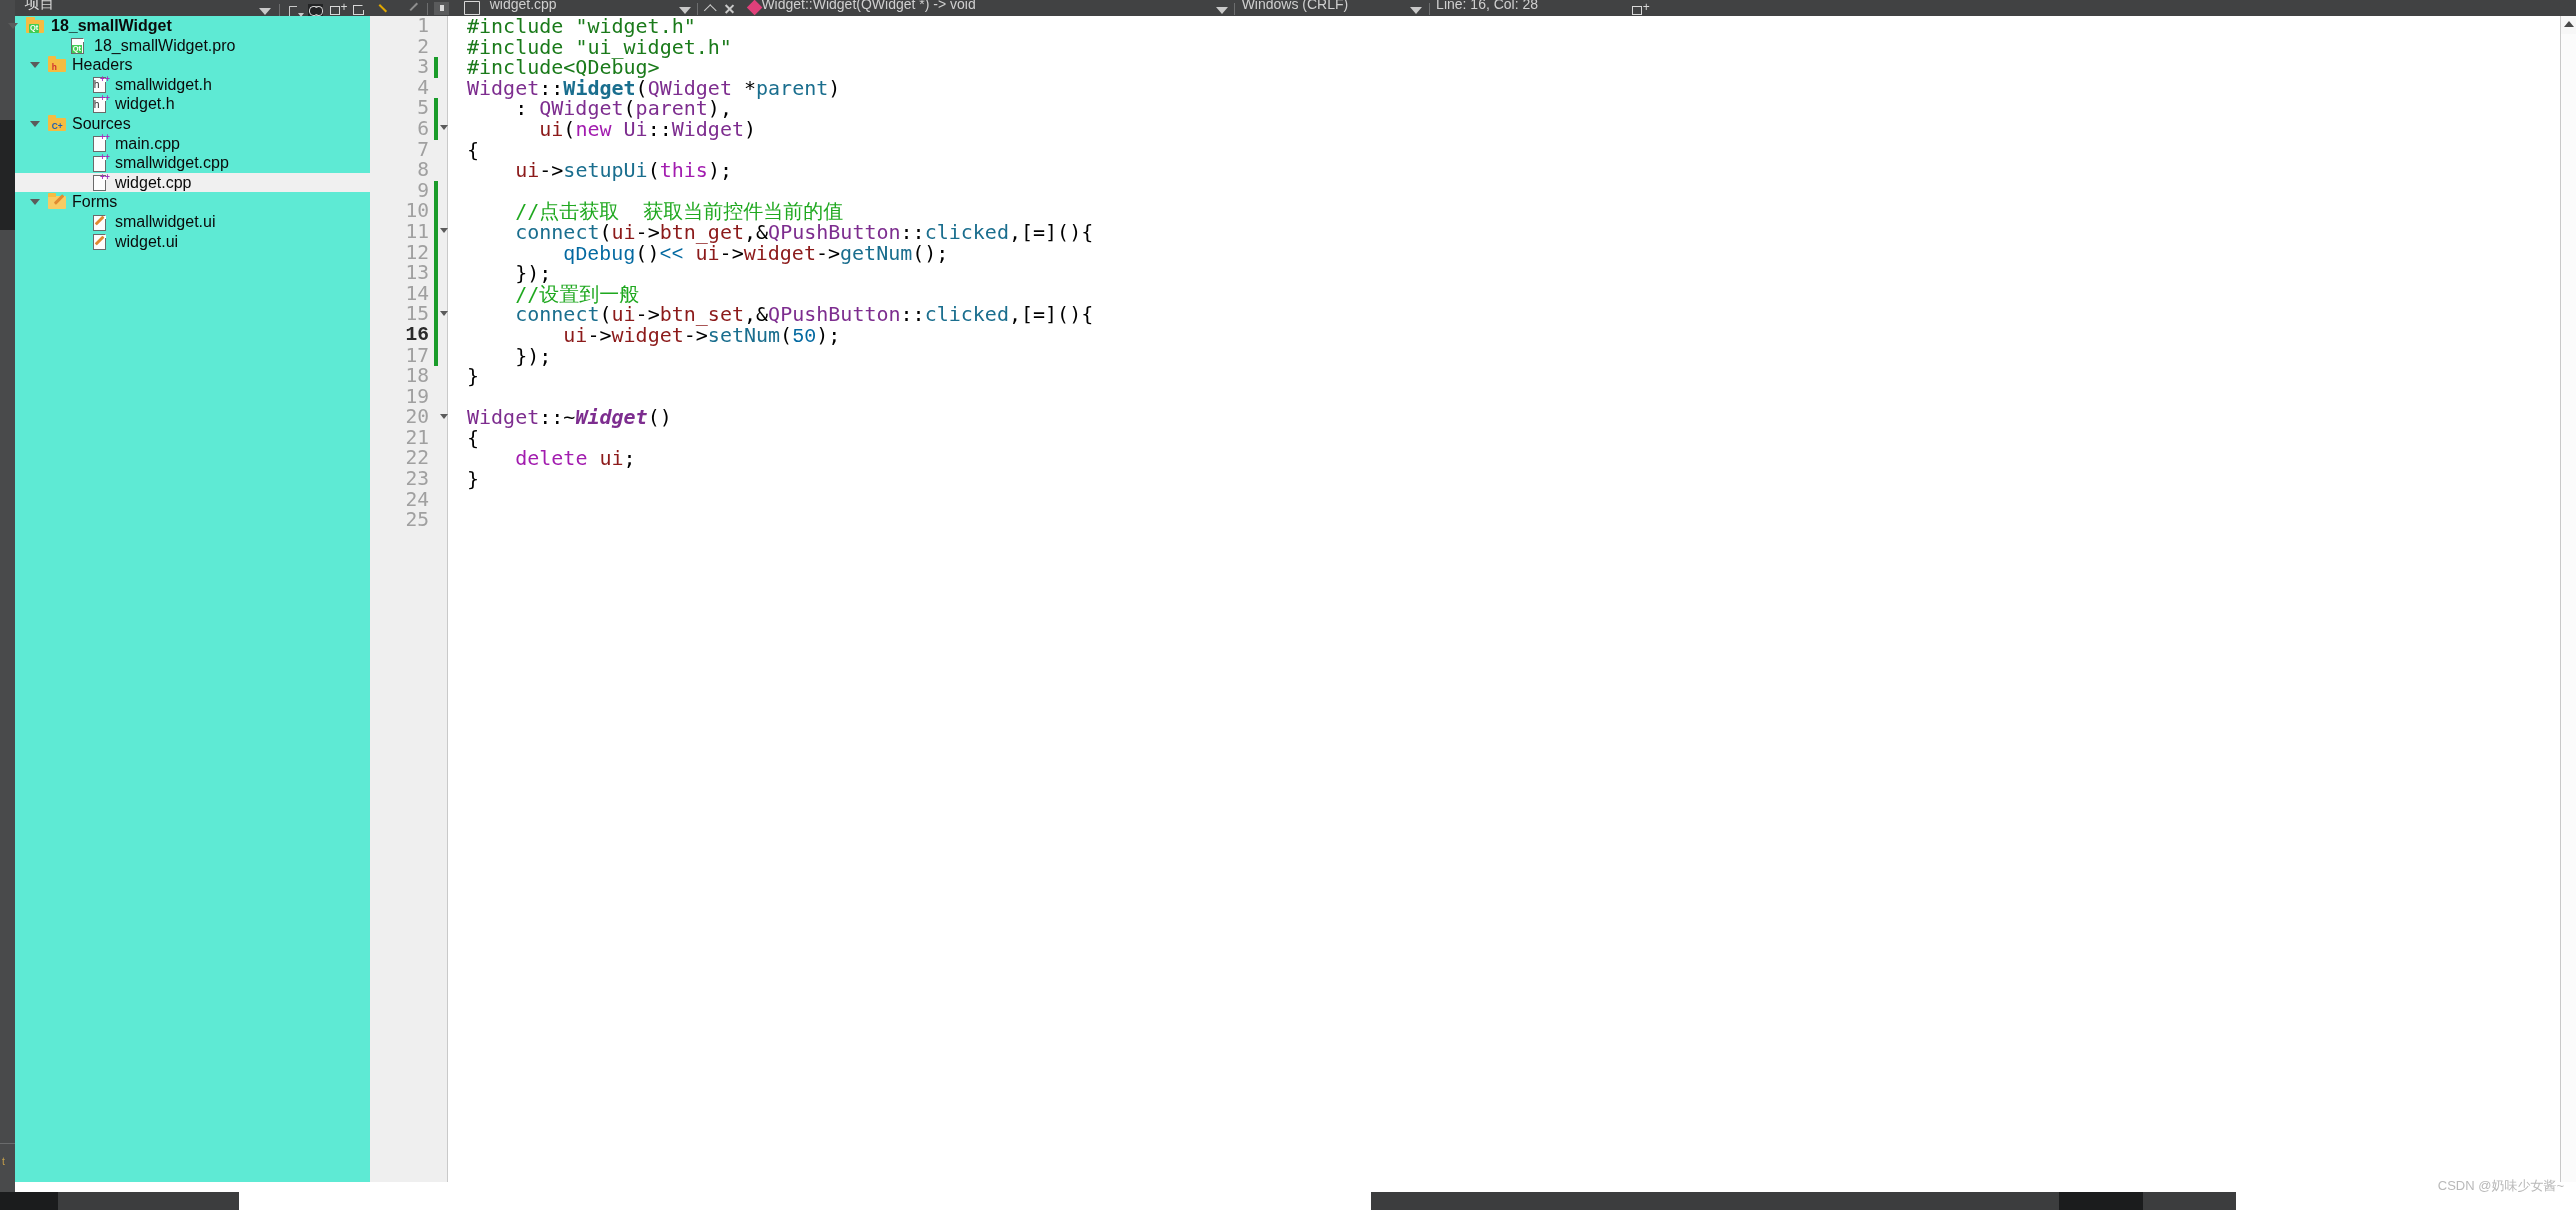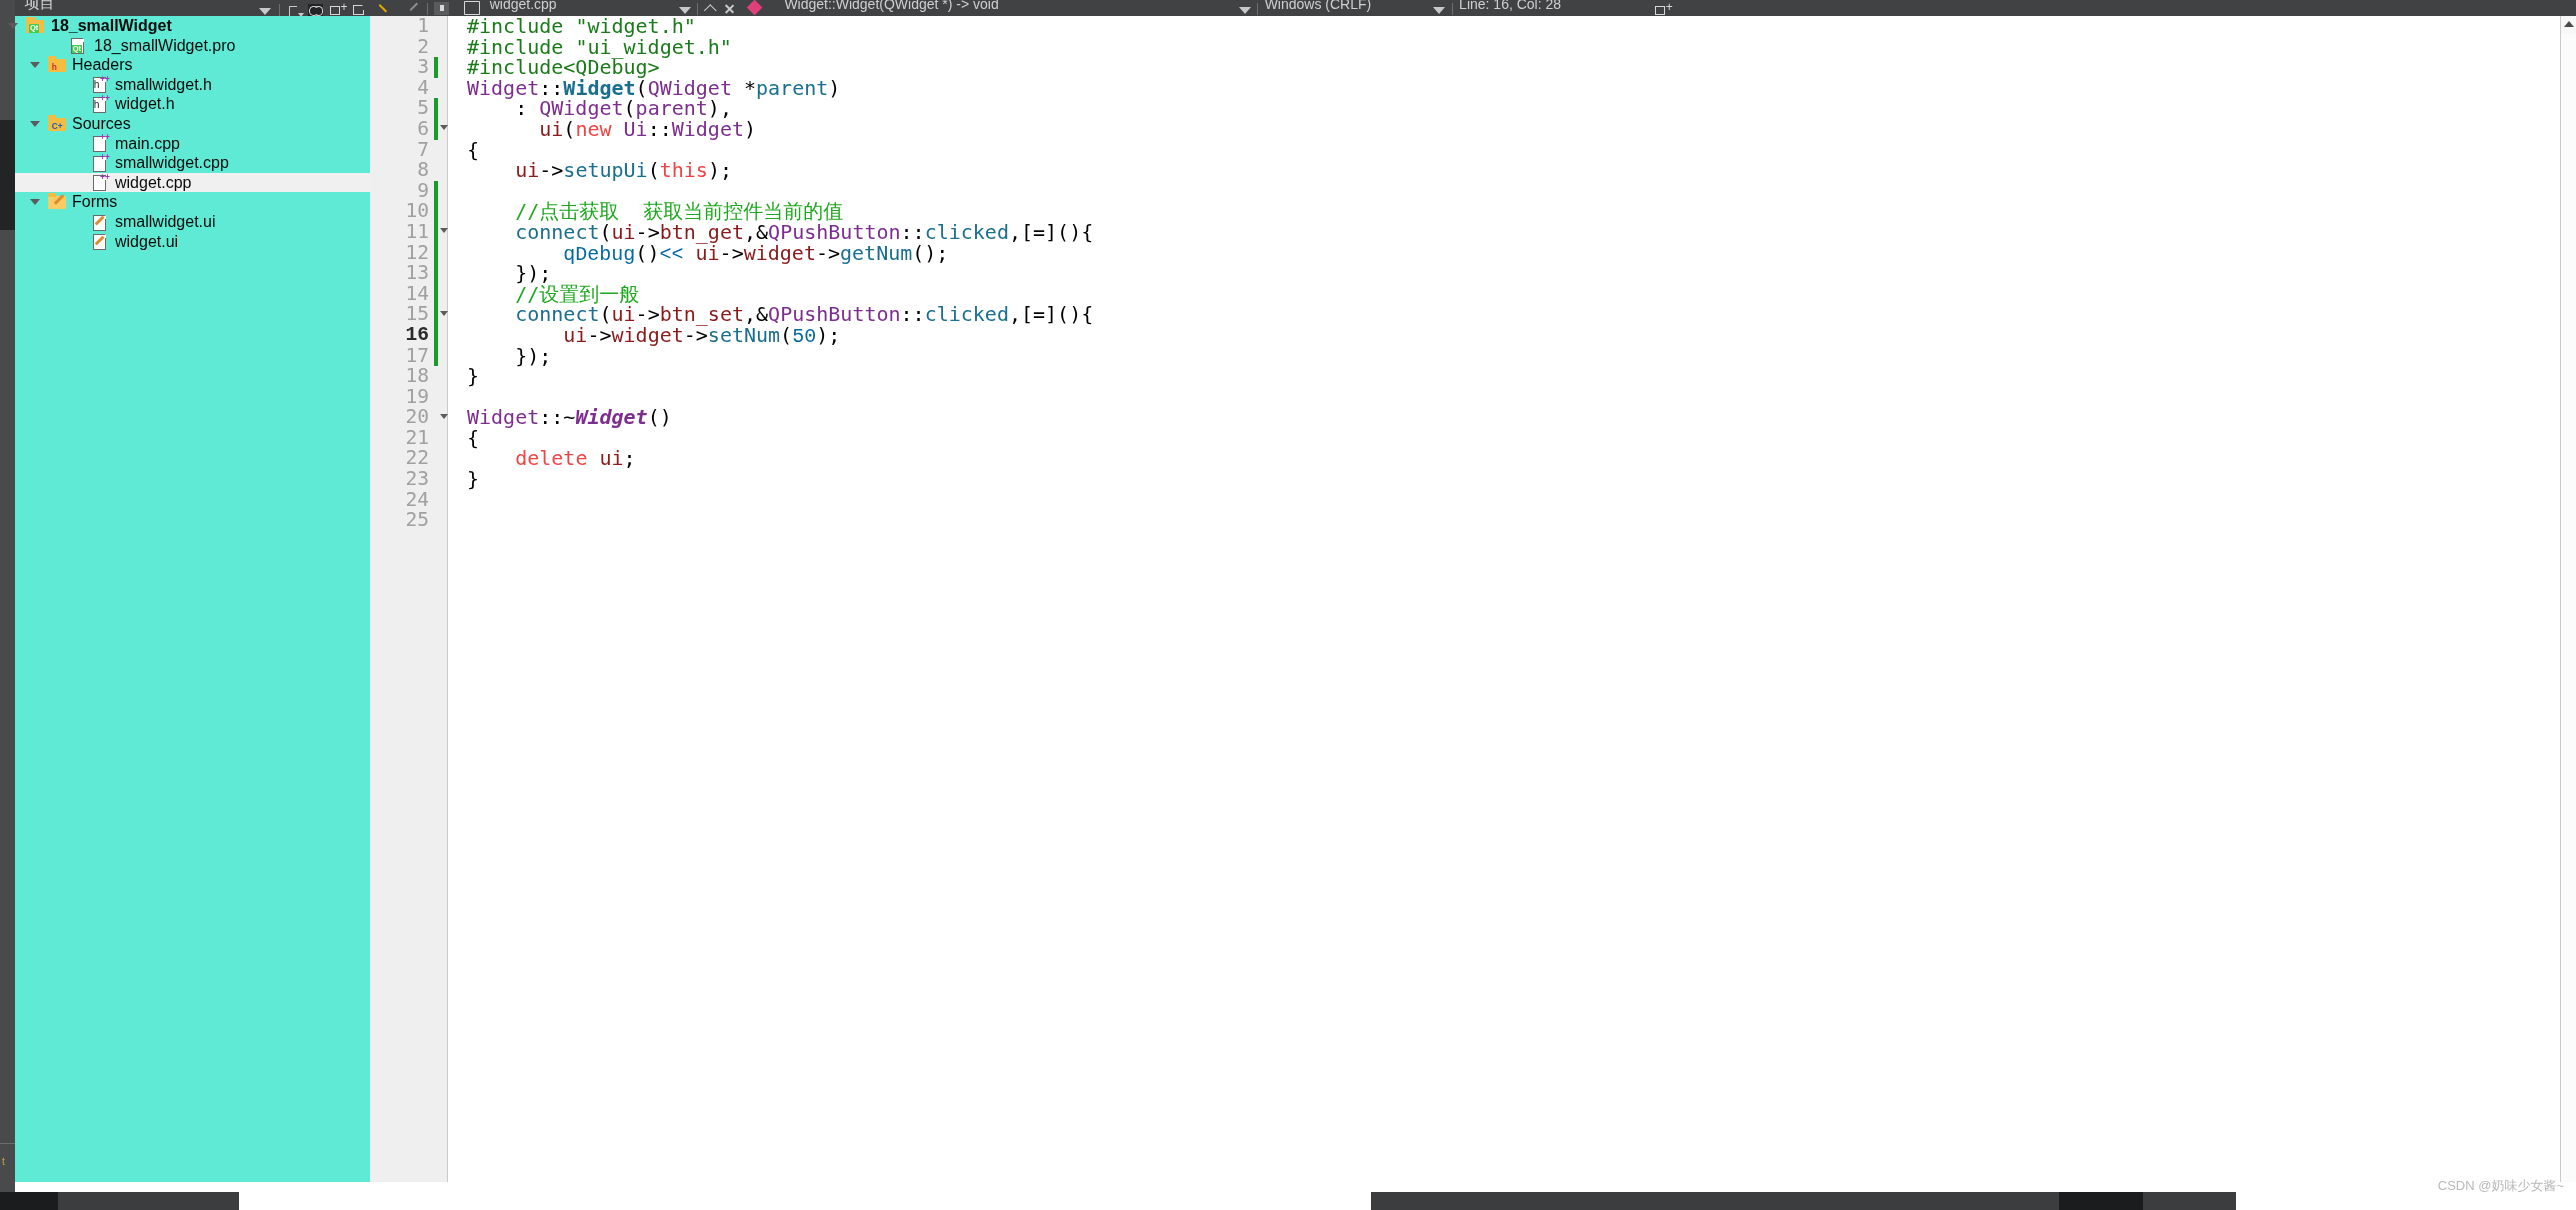--- a/index.html
+++ b/index.html
@@ -241,21 +241,21 @@
     border-top:5.6px solid #5b5b5b;
   }
   
   .pre  { color:#1a7a1a; }
   .str  { color:#1a7a1a; }
   .cmt  { color:#1fa81f; }
   .typ  { color:#7d2d8f; }
   .fn   { color:#1a6e8e; }
   .fnb  { color:#1a6e8e; font-weight:bold; }
   .mem  { color:#8c1a1a; }
-  .kw   { color:#ef4444; }
+  .kw   { color:#a21caf; }
   .num  { color:#0369a1;font-family:Liberation Mono, monospace; }
   .pun  { color:#000000; }
   .dtor { color:#7d2d8f; font-weight:bold; font-style:italic; }
 
   
   .ed-scroll {
     position:absolute; right:0; top:16px; width:16px; height:1166px;
     background:#f7f7f7; border-left:0.9px solid #c9c9c9;
   }
   .ed-scroll .sb-up {
@@ -453,21 +453,21 @@
           <span class="icon-up">
             <span class="chev-up"></span>
           </span>
         </div>
       <div class="tb-item" style="margin-left:3.7px">
           <span class="icon-xclose"></span>
         </div>
       <div class="tb-item" style="margin-left:13px">
           <span class="diamond"></span>
         </div>
-      <div class="tb-item" style="margin-left:24px">
+      <div class="tb-item" style="margin-left:1px">
         <span class="tb-text">Widget::Widget(QWidget *) -&gt; void</span>
       </div>
       <div class="tb-item" style="margin-left:240px">
           <span class="caret-d" style="position:relative;left:0;bottom:1.9px"></span>
         </div>
       <div class="tb-sep"></div>
       <div class="tb-item">
         <span class="tb-text">Windows (CRLF)</span>
       </div>
       <div class="tb-item" style="margin-left:62px">

